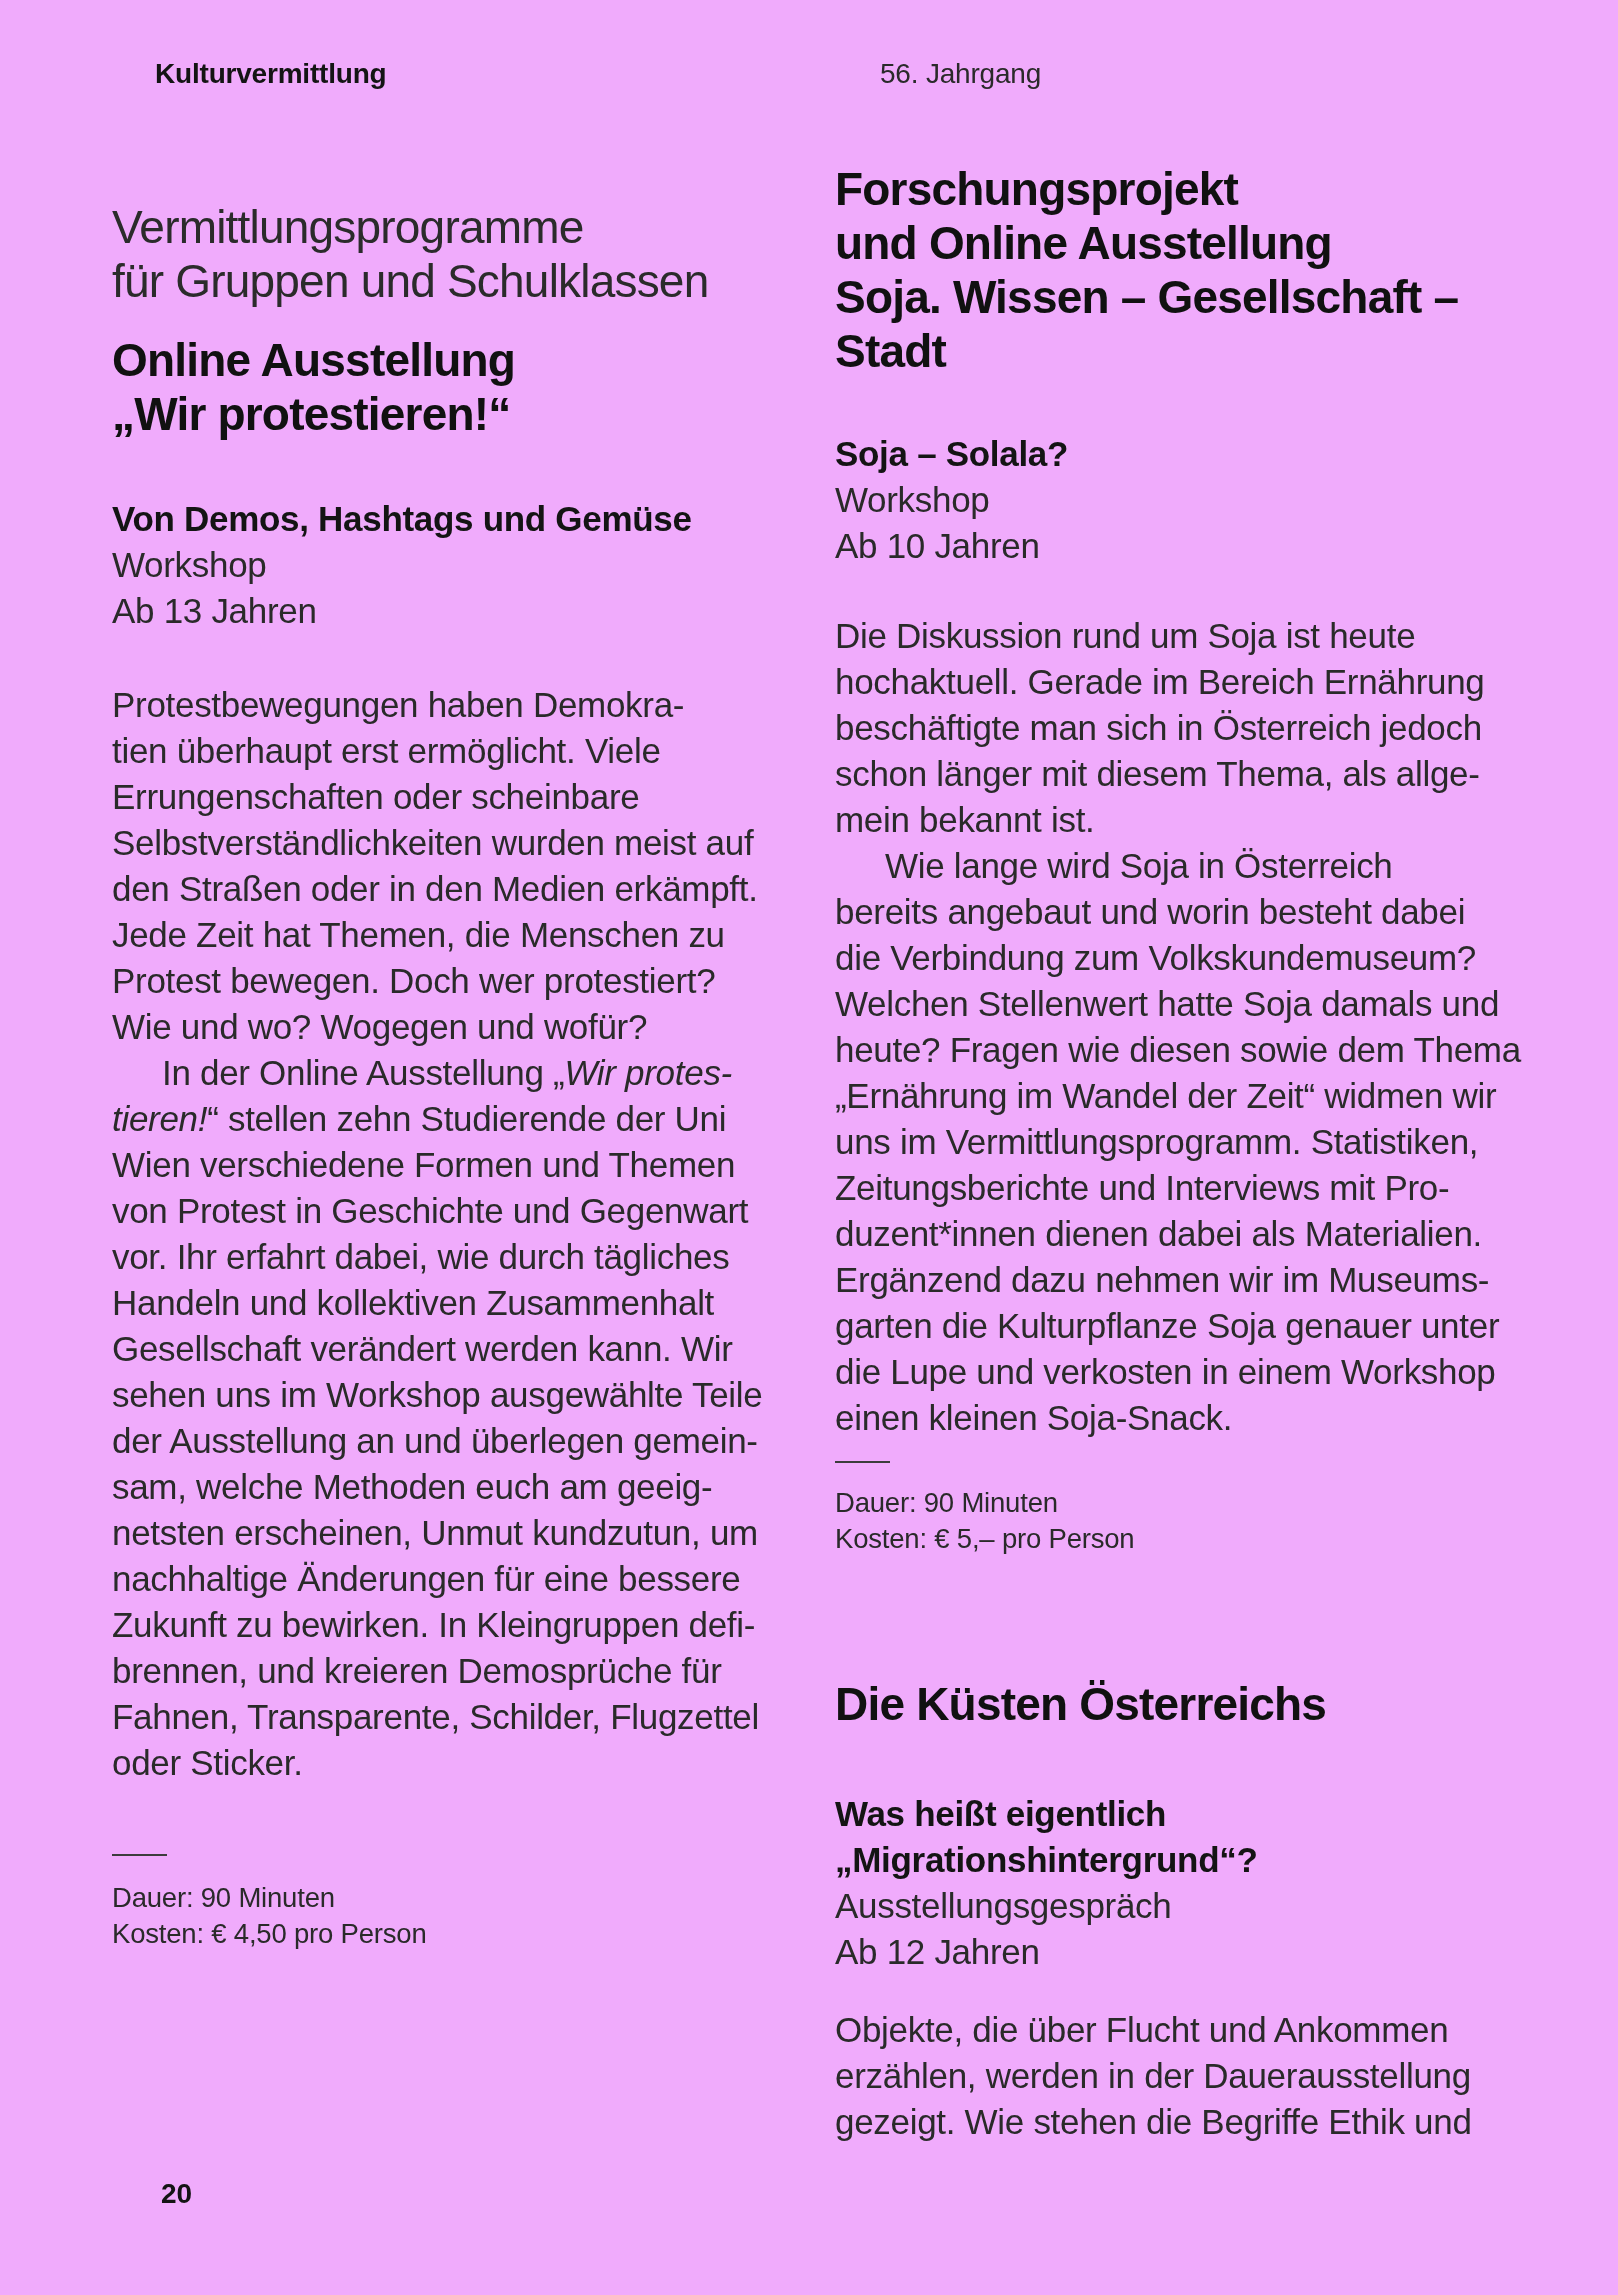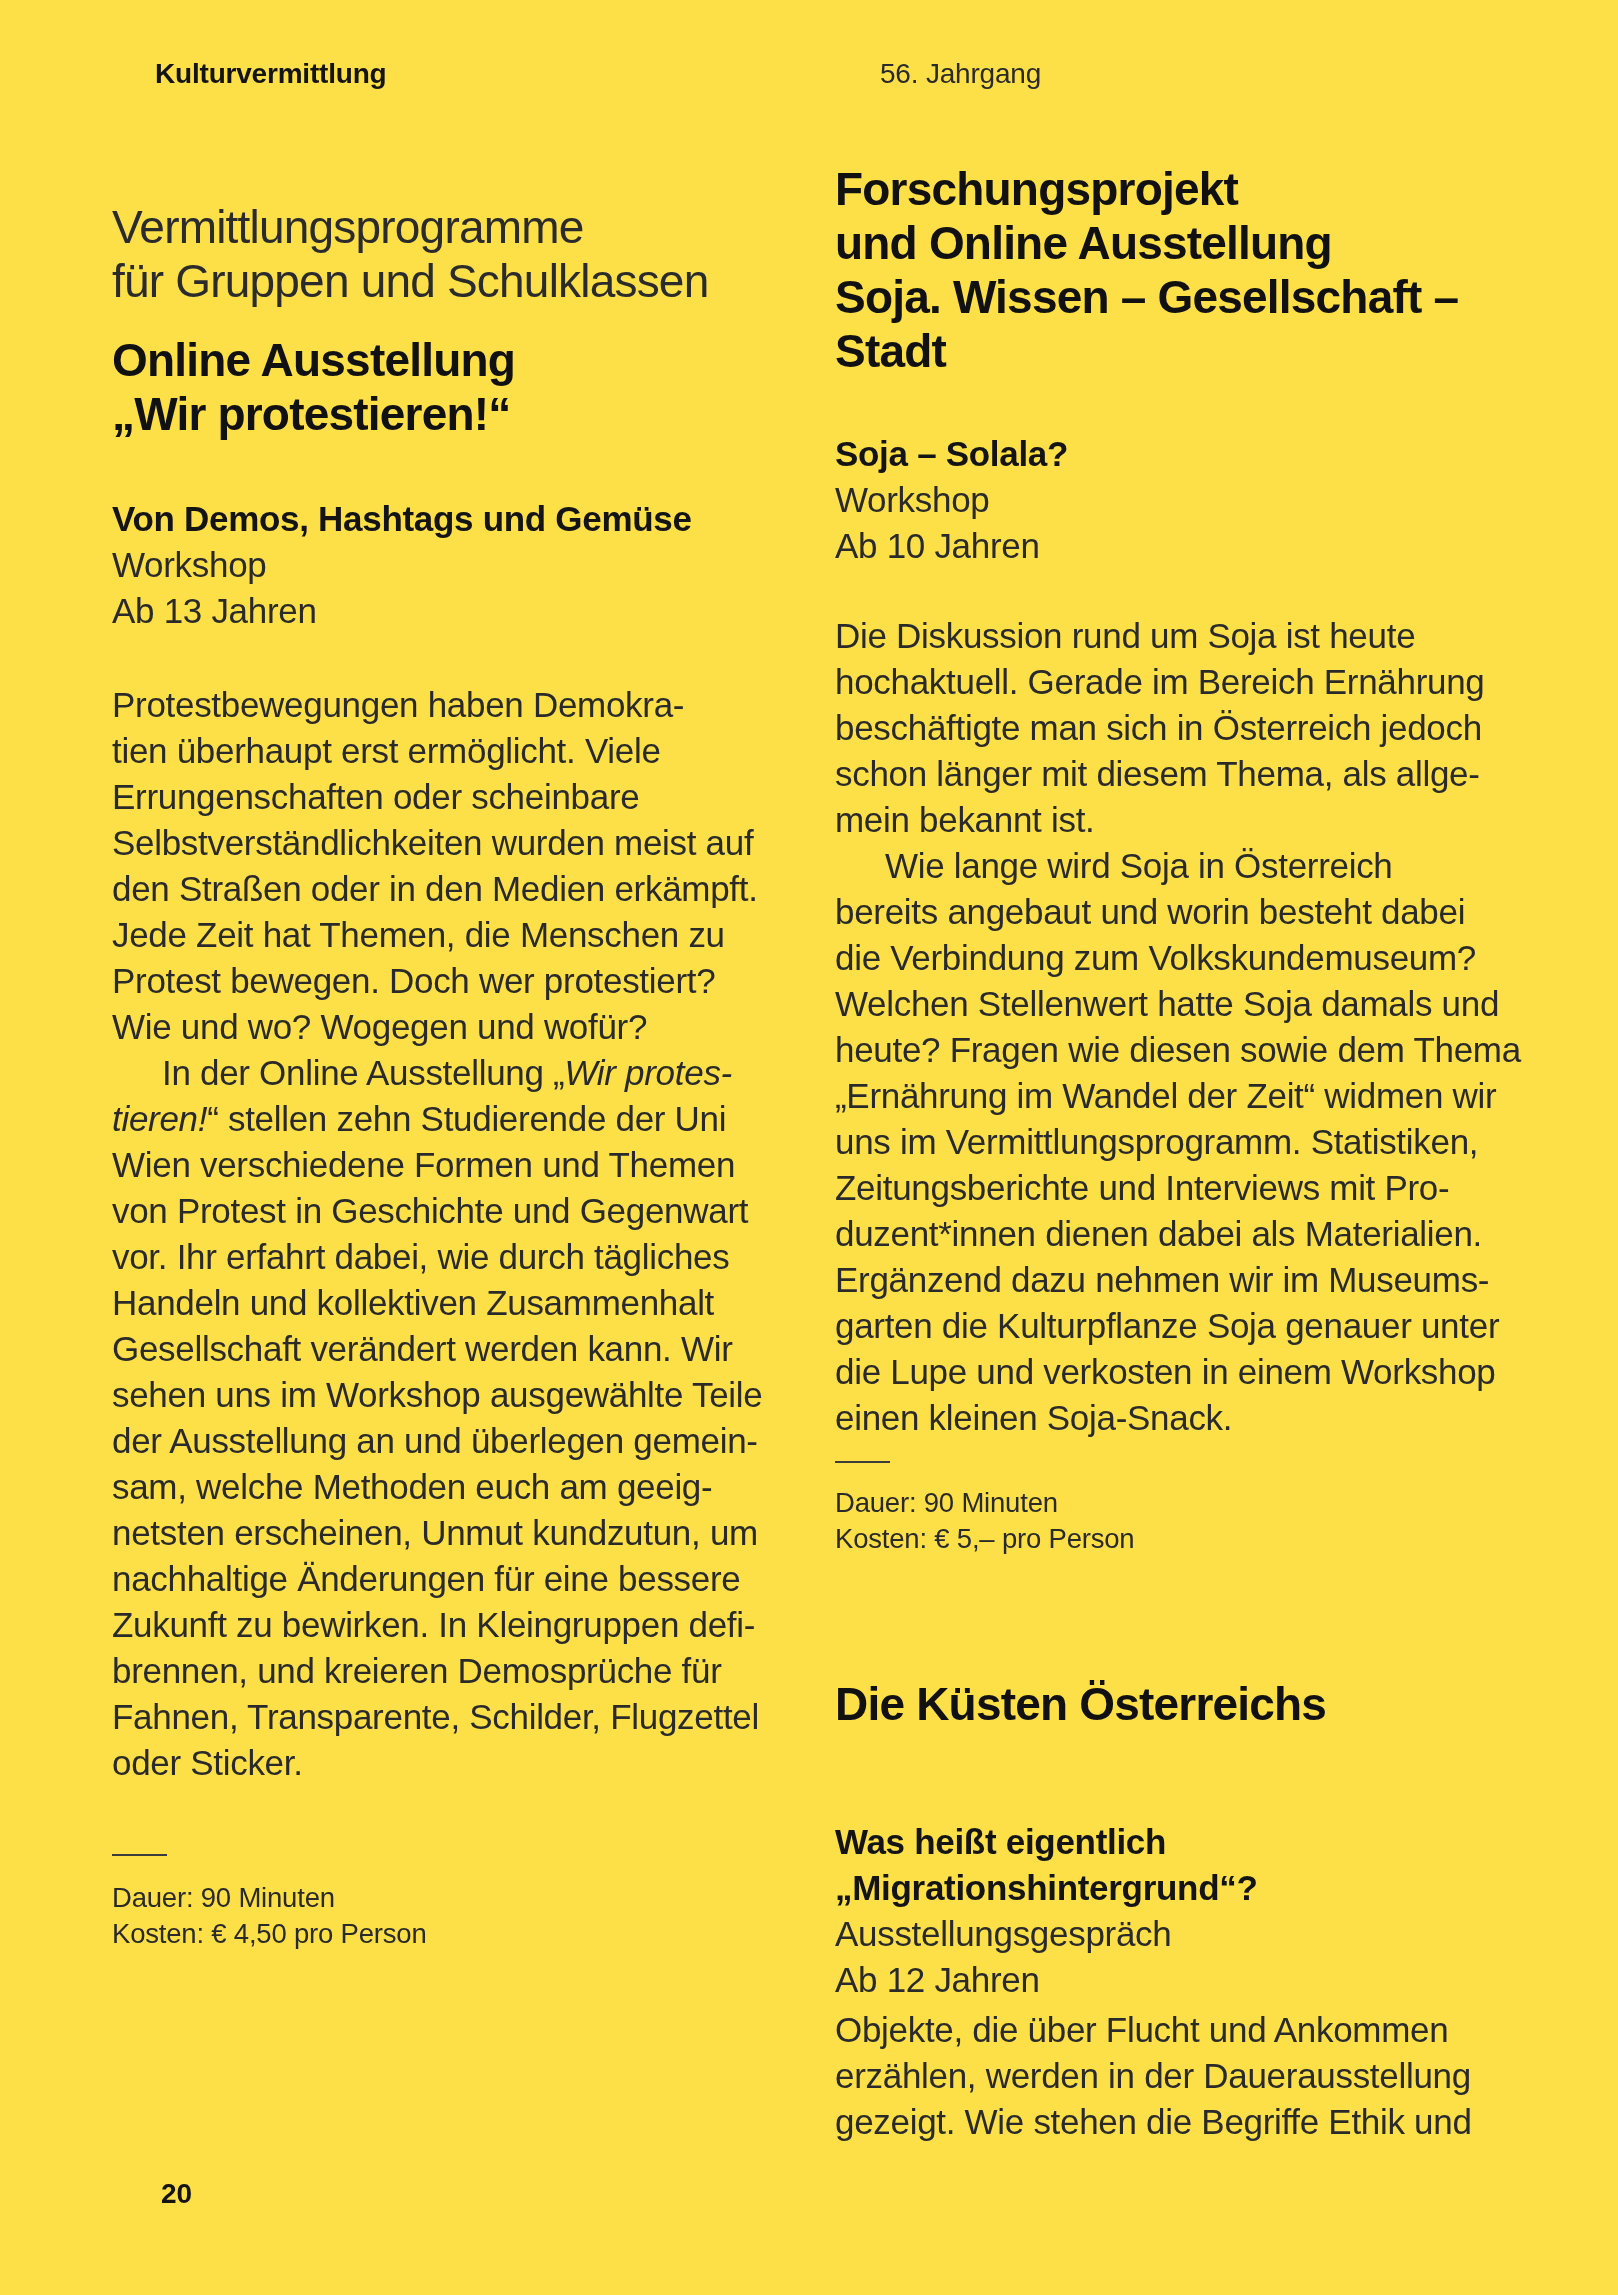--- a/index.html
+++ b/index.html
@@ -1,20 +1,20 @@
 <!DOCTYPE html>
 <html style="font-size:13px"><head>
 <meta charset="utf-8">
 <style>
   html, body { margin: 0; padding: 0; background: #ffffff; }
   #page {
     position: relative;
     width: 1618px;
     height: 2295px;
-    background: #fde047;
+    background: #f0abfc;
     color: #222222;
     font-family: "Liberation Sans", sans-serif;
     overflow: hidden;
   }
   .abs { position: absolute; }
   .line { white-space: nowrap; }
   .indent { padding-left: 50px; }
   em { font-style: italic; }
 
   .runhead-bold { font-size: 28px; font-weight: 700; color: #141414; letter-spacing: -0.2px; }
@@ -130,21 +130,21 @@
 
   <div class="abs rule" style="left:835px; top:1461px;"></div>
 
   <div class="abs info" style="left:835px; top:1485px; width:566px;">
     <div class="line">Dauer: 90 Minuten</div>
     <div class="line">Kosten: € 5,– pro Person</div>
   </div>
 
   <div class="abs h-bold" style="left:835px; top:1677px; width:744px;">Die Küsten Österreichs</div>
 
-  <div class="abs sub-block" style="left:835px; top:1791px; width:744px;margin-top:28px;">
+  <div class="abs sub-block" style="left:835px; top:1791px; width:744px;">
     <div class="sub-title">
         <div class="line">Was heißt eigentlich</div>
         <div class="line">„Migrationshintergrund“?</div>
       </div>
     <div class="line">Ausstellungsgespräch</div>
     <div class="line">Ab 12 Jahren</div>
   </div>
 
   <div class="abs body-text" style="left:835px; top:2007px; width:744px;">
       <div class="line">Objekte, die über Flucht und Ankommen</div>

